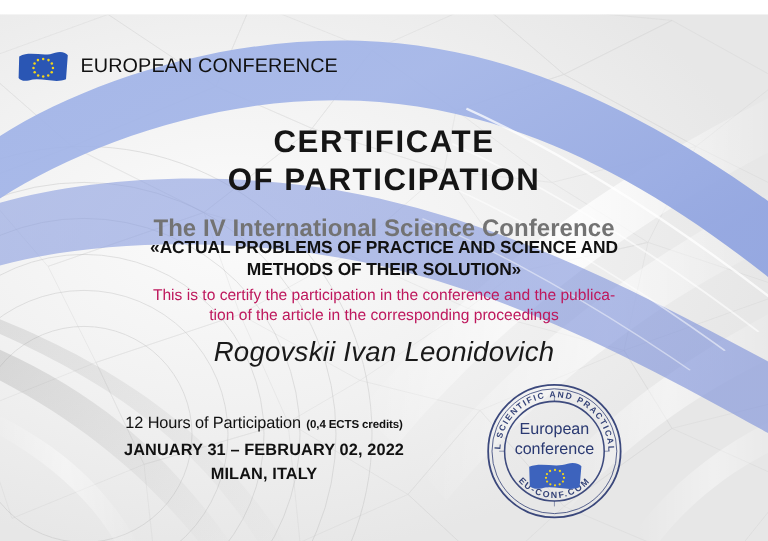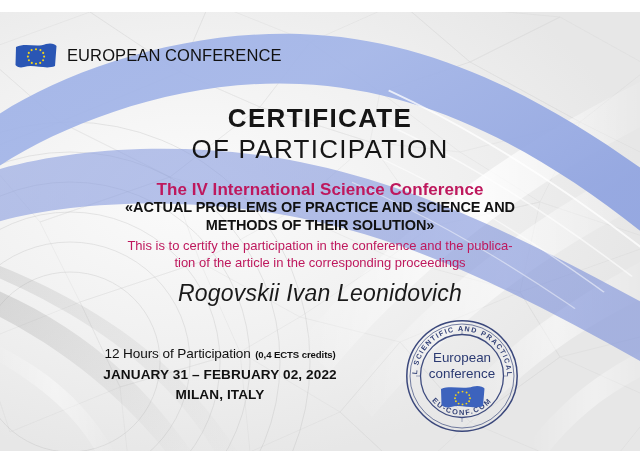--- a/index.html
+++ b/index.html
@@ -57,25 +57,25 @@
     z-index:5;
     text-align:center;
     color:#1a1a1a;
   }
   .title1{
     position:absolute;top:91px;left:0;right:0;
     font-size:26px;font-weight:700;letter-spacing:1.3px;color:#151515;
   }
   .title2{
     position:absolute;top:122px;left:0;right:0;
-    font-size:26px;font-weight:400;letter-spacing:1.3px;color:#151515;
+    font-size:26px;font-weight:700;letter-spacing:1.3px;color:#151515;
   }
   .conf-line{
     position:absolute;top:168px;left:0;right:0;
-    font-size:17px;font-weight:bold;color:#be185d;letter-spacing:.05px;
+    font-size:20px;font-weight:bold;color:#737373;letter-spacing:.05px;
   }
   .conf-title{
     position:absolute;top:186px;left:0;right:0;
     font-size:14.5px;font-weight:bold;color:#111;line-height:18px;letter-spacing:-.1px;
   }
   .certify{
     position:absolute;top:226px;left:0;right:0;
     font-size:13px;color:#be185d;line-height:16.5px;font-weight:400;
   }
   .recipient{

